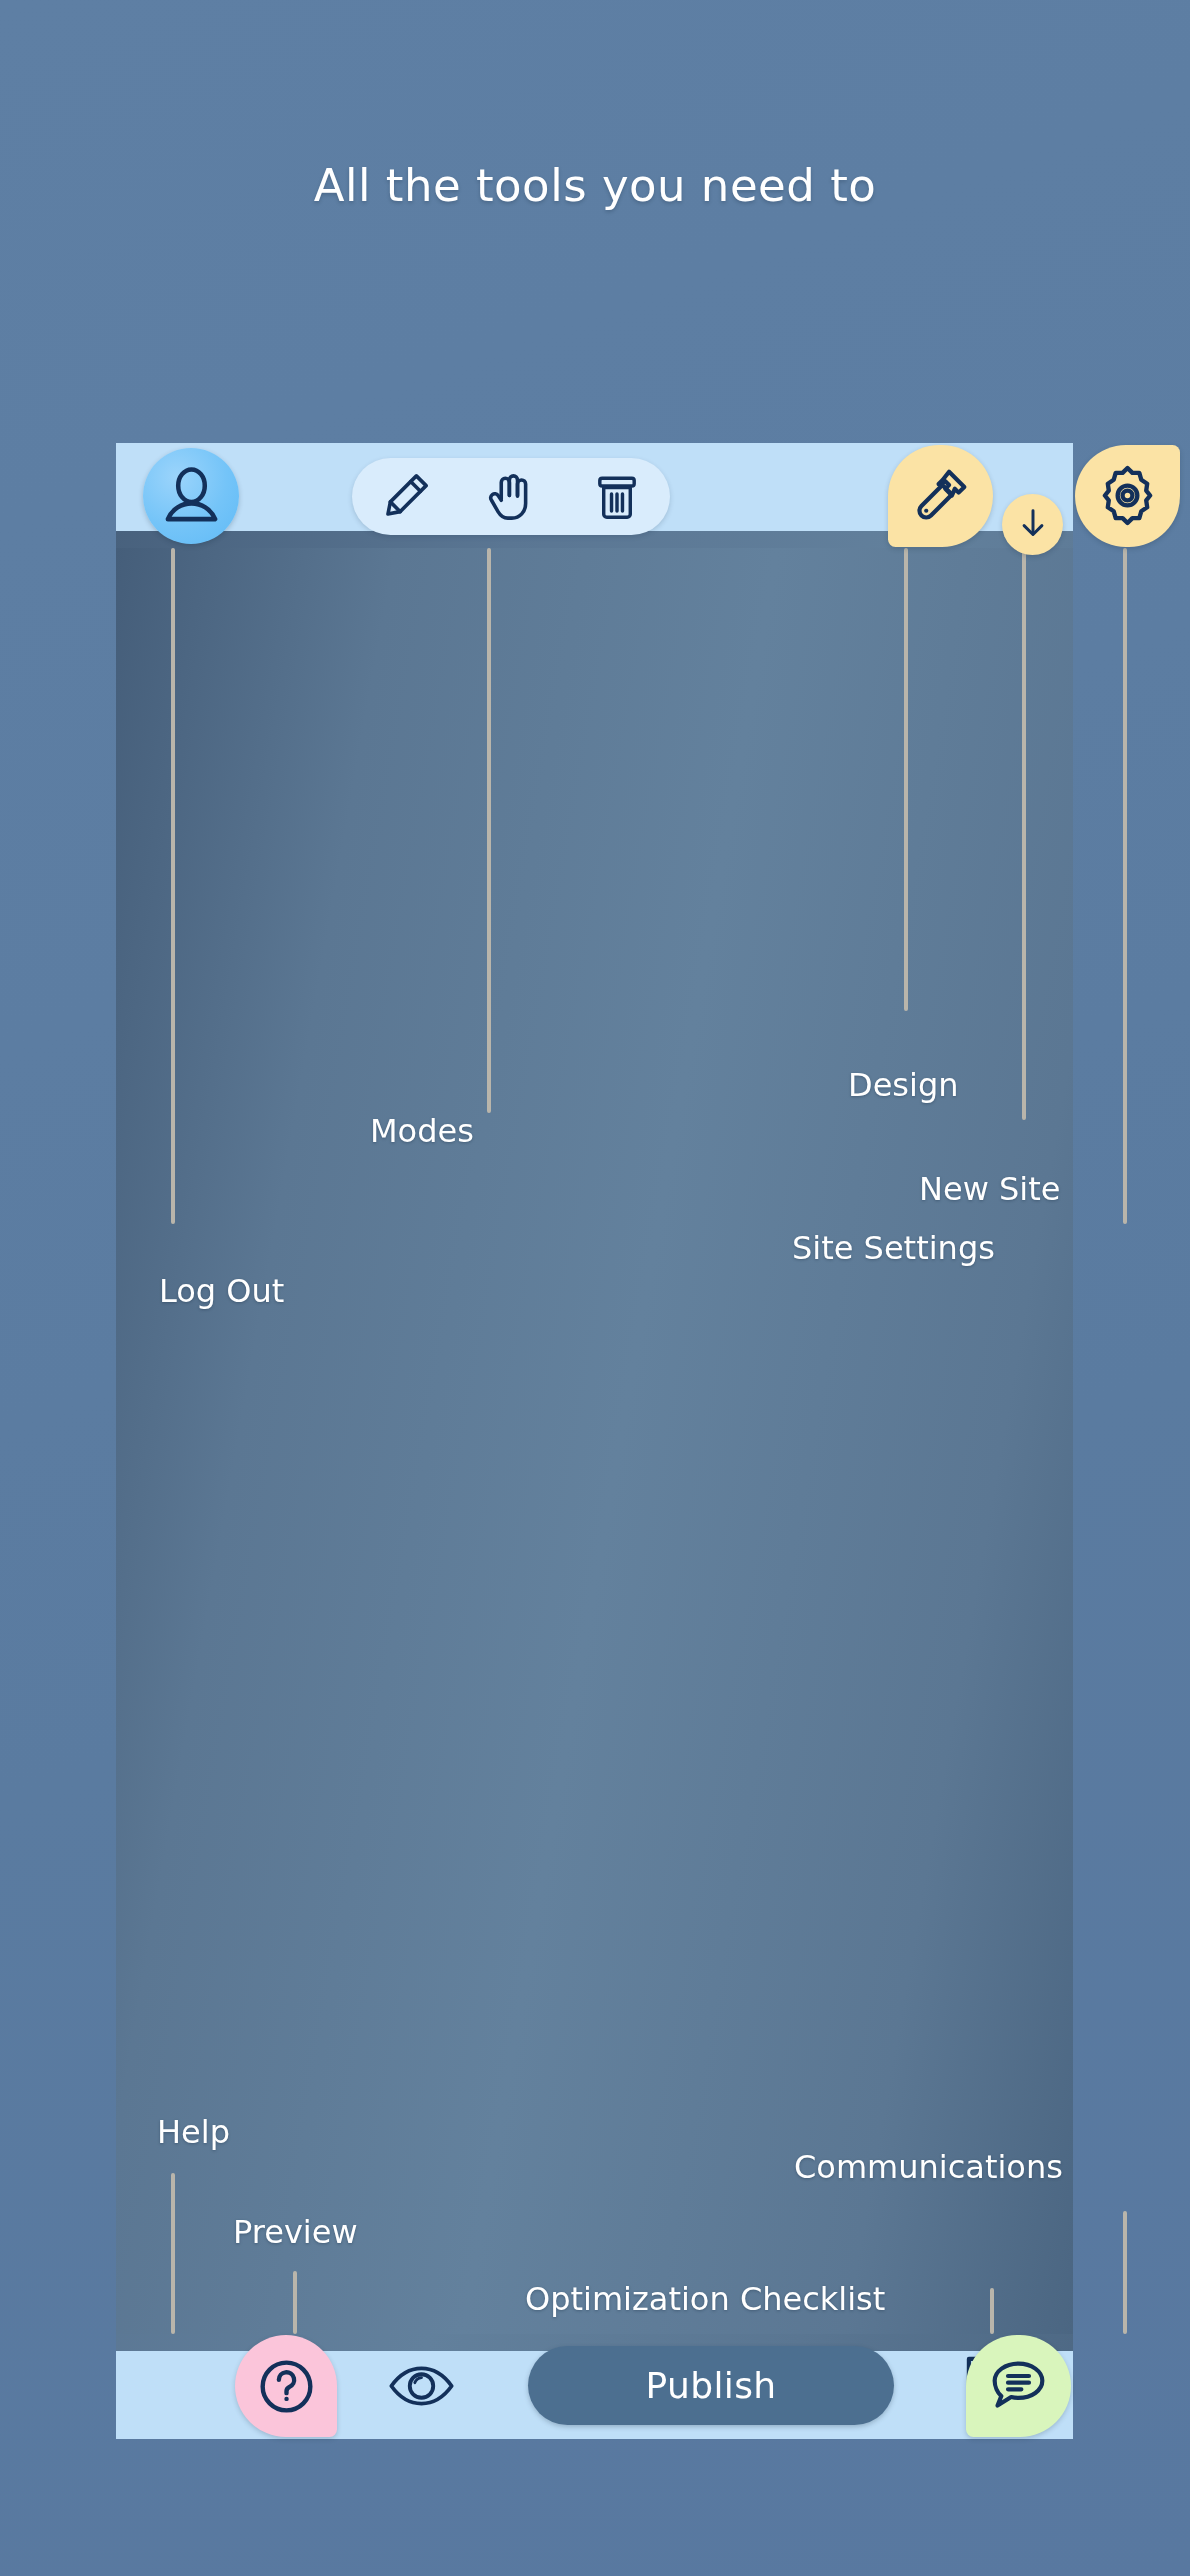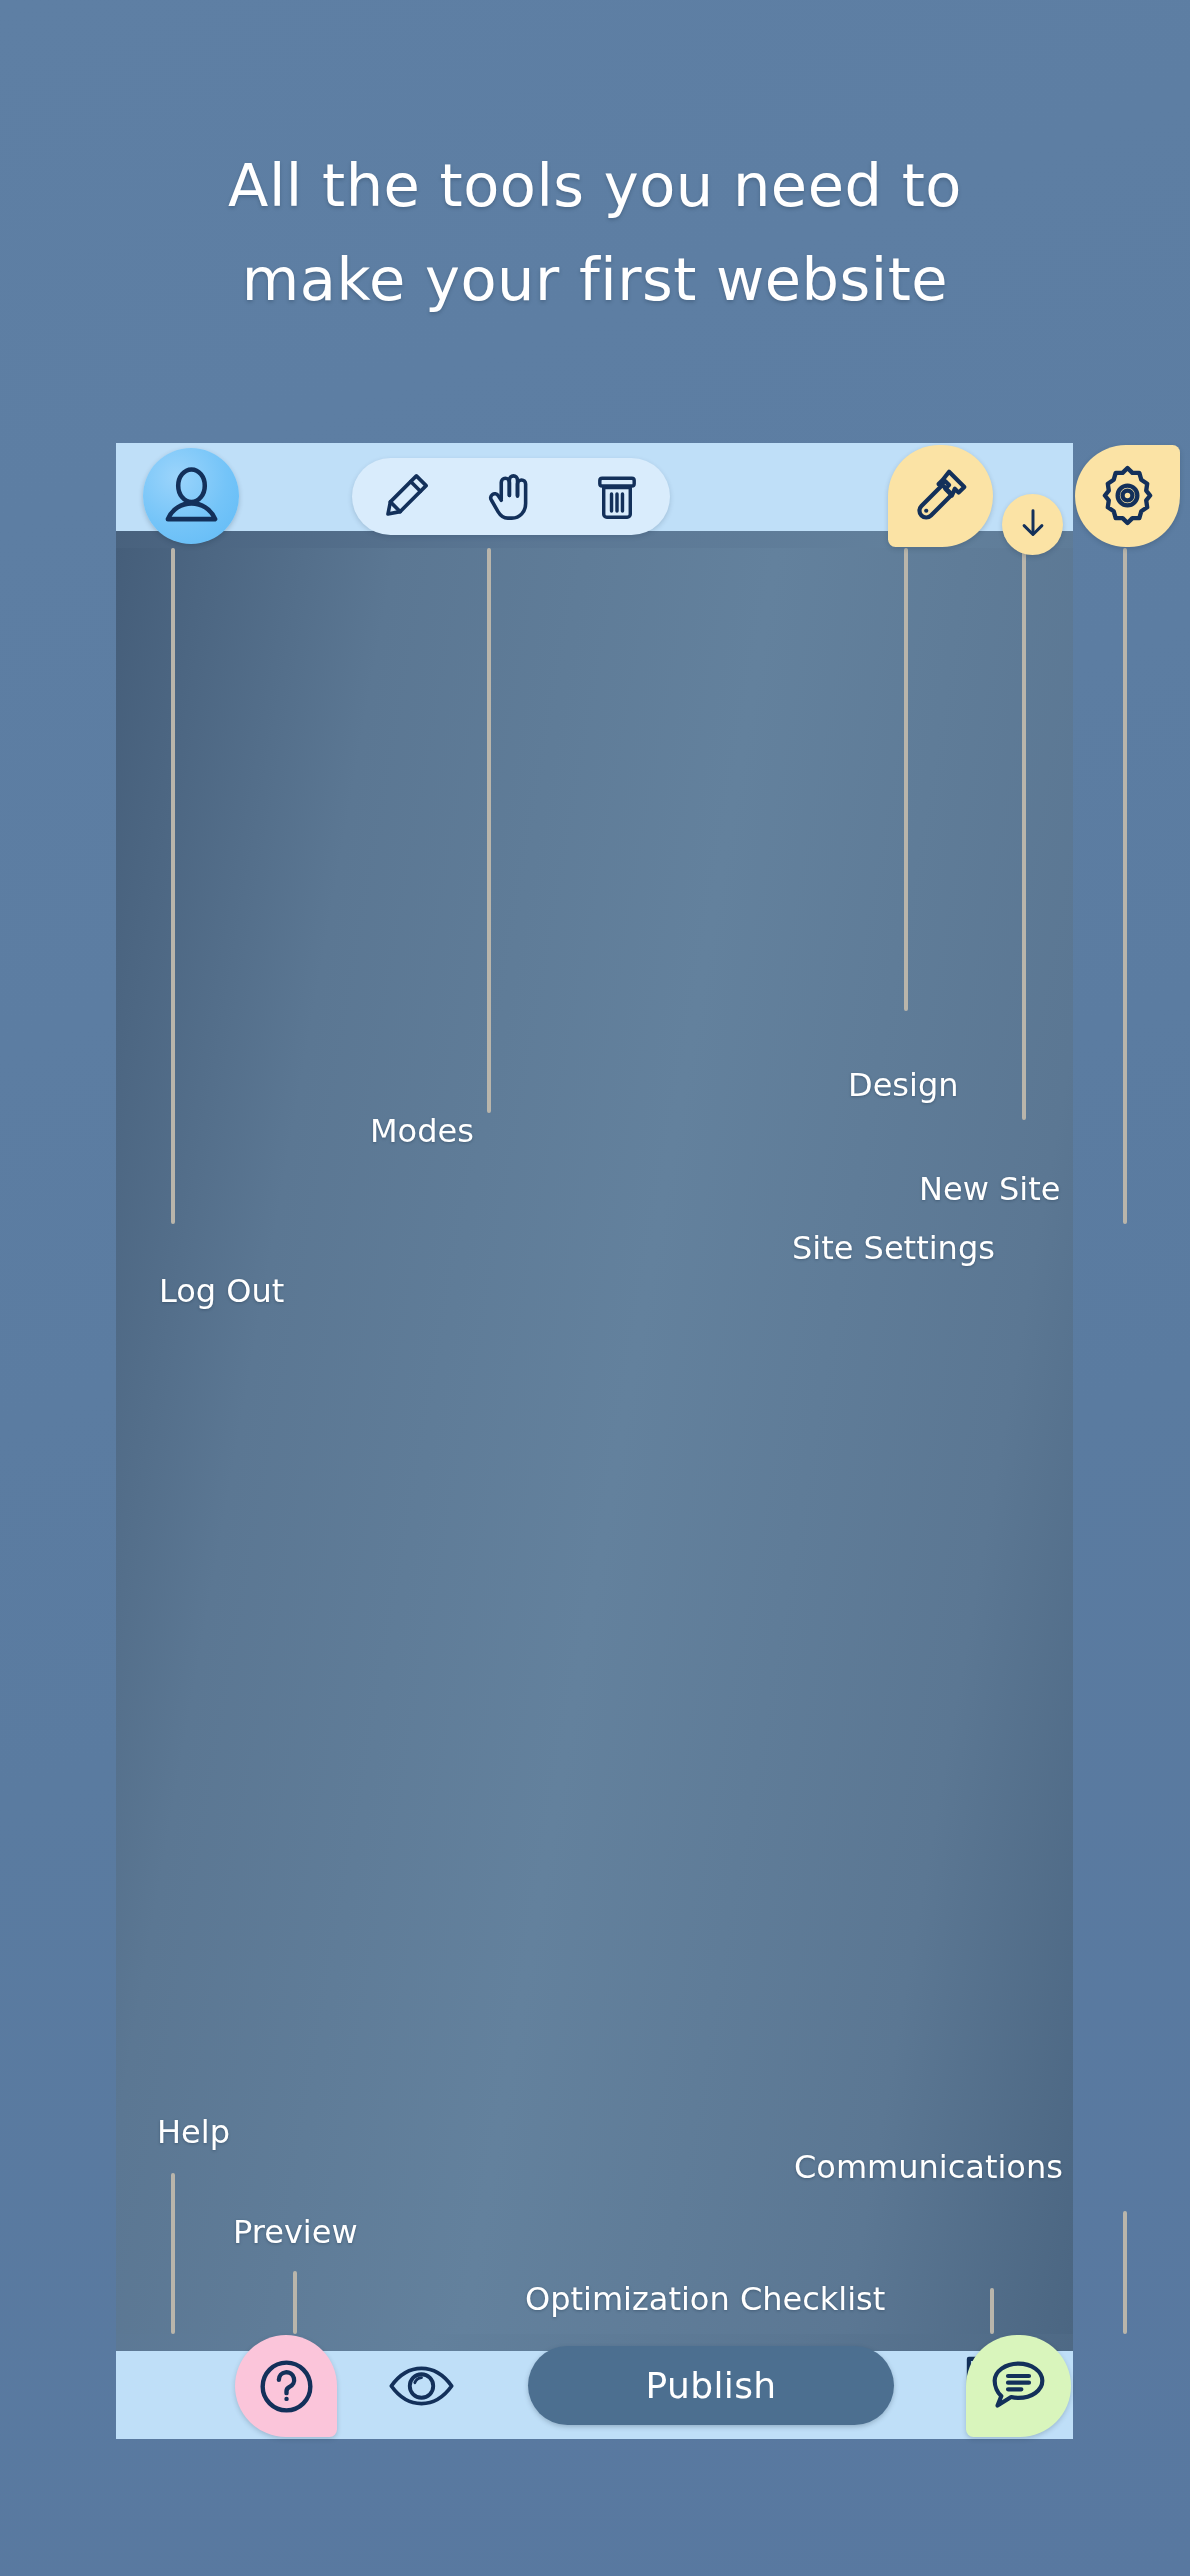--- a/index.html
+++ b/index.html
@@ -15,21 +15,21 @@
     position:relative;
   }
 
   
   .headline {
     position:absolute;
     top:139px; left:0; right:0;
     text-align:center;
     color:#ffffff;
     font-family:"DejaVu Sans", sans-serif;
-    font-size:59px;
+    font-size:45px;
     line-height:94px;
     font-weight:400;
     letter-spacing:0.5px;
     text-shadow:0 1.9px 3.8px rgba(20,40,60,0.25);
   }
   .headline .line { display:block; }
 
   
   .app-frame {
     position:absolute;
@@ -183,21 +183,20 @@
     text-shadow:0 1px 2.9px rgba(20,40,60,0.35);
   }
 
   svg { display:block; }
 </style>
 </head>
 <body>
 
 <div class="headline">
   <span class="line">All the tools you need to</span>
-  <span class="line">make your first website</span>
 </div>
 
 <div class="app-frame">
 
   <div class="canvas"></div>
 
   <div class="leader" style="left:55px; top:105px; height:676px;"></div>
   <div class="leader" style="left:371px; top:105px; height:565px;"></div>
   <div class="leader" style="left:788px; top:105px; height:463px;"></div>
   <div class="leader" style="left:906px; top:105px; height:572px;"></div>

